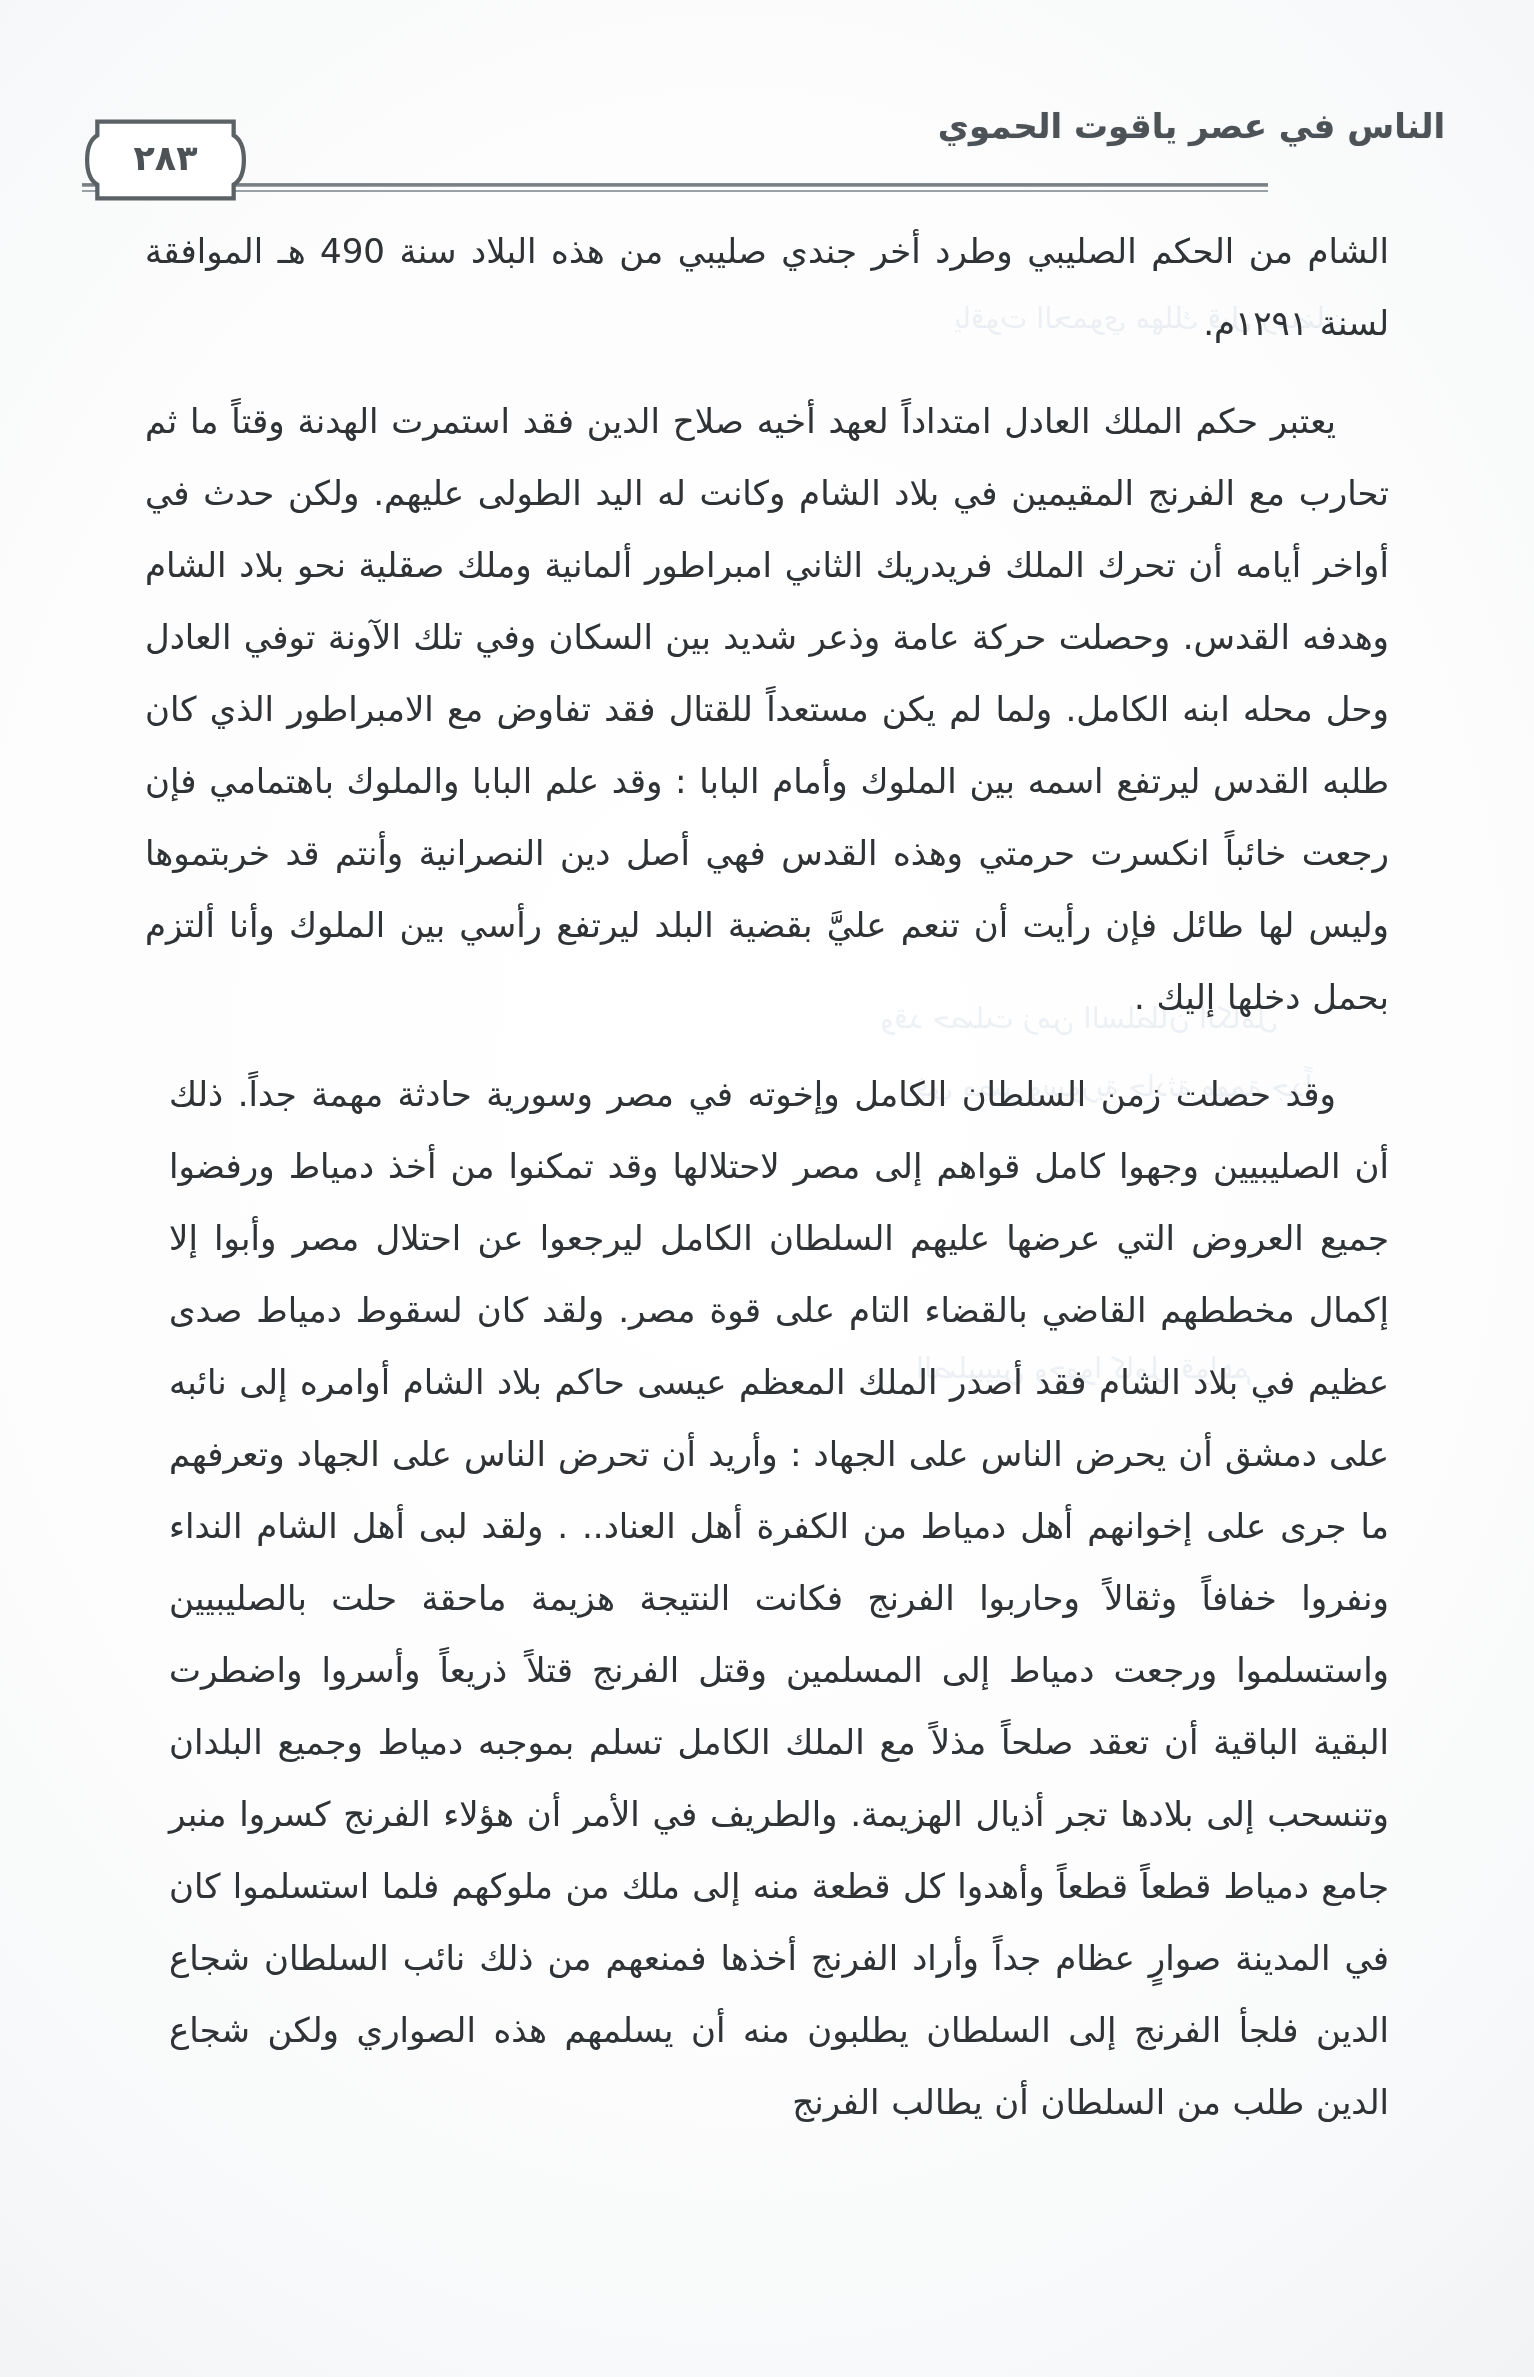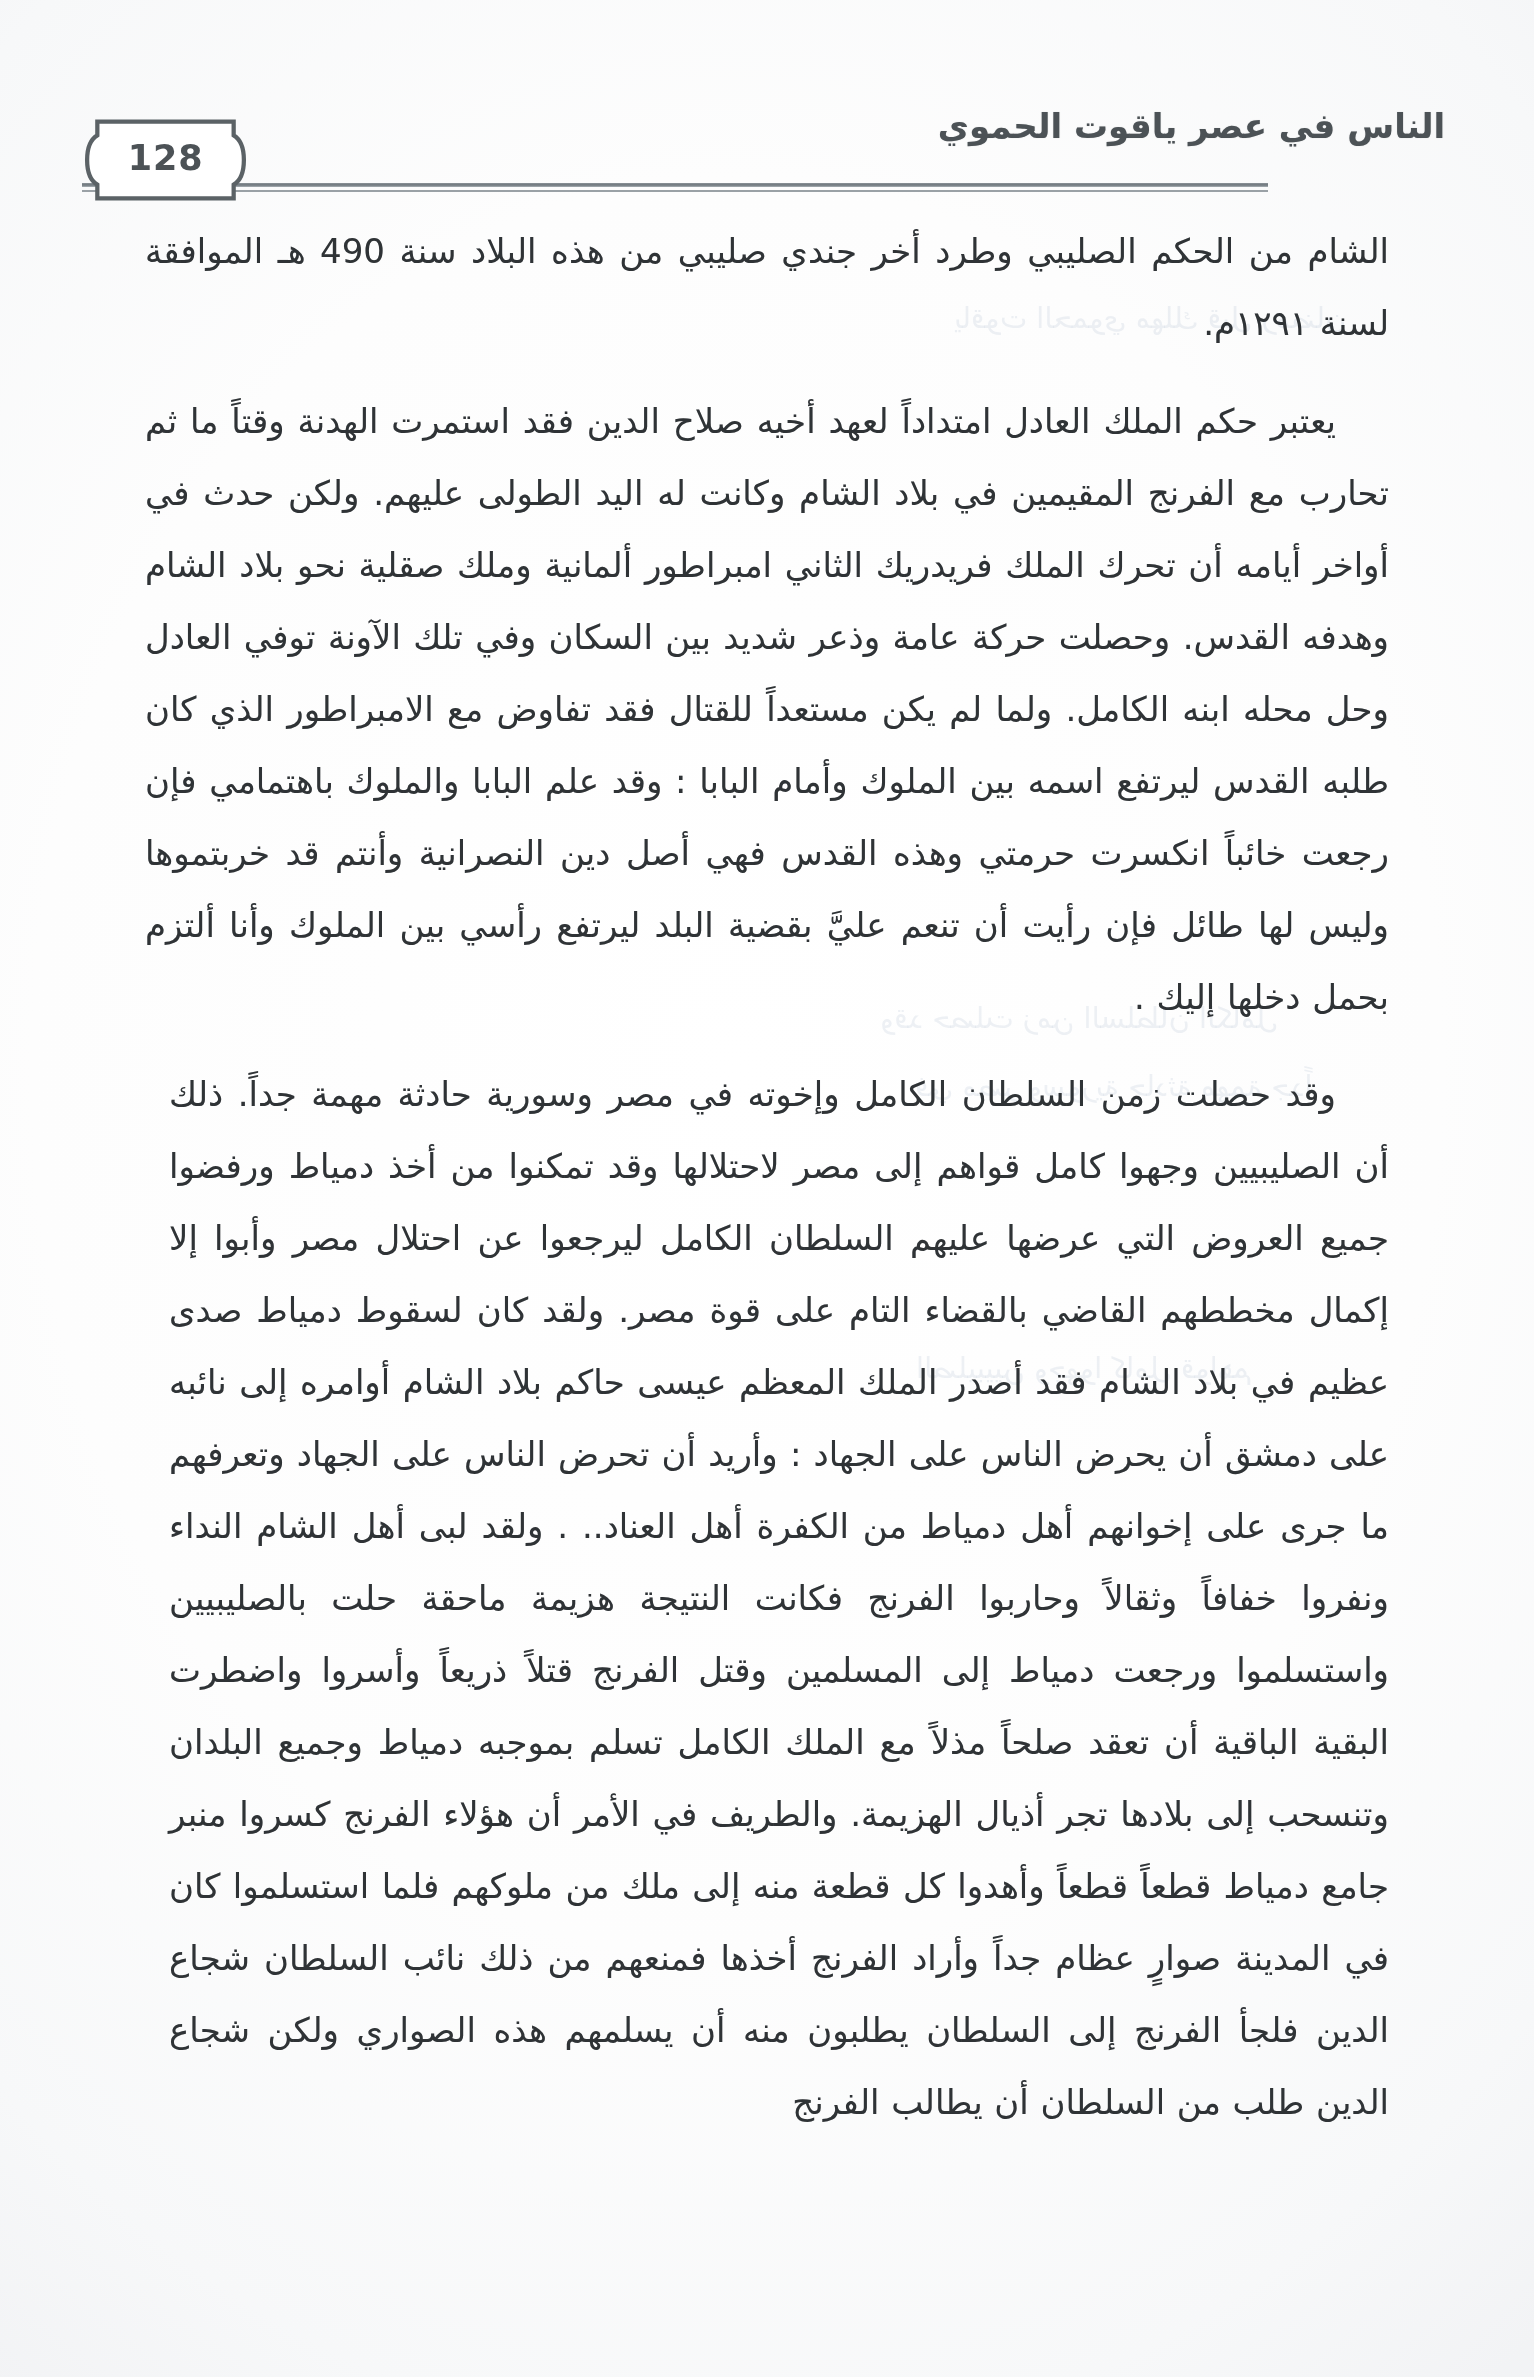--- a/index.html
+++ b/index.html
@@ -154,21 +154,21 @@
 
     <div class="header-rules">
       <div class="rule-thick"></div>
       <div class="rule-thin"></div>
     </div>
 
     <div class="page-badge">
       <svg viewBox="0 0 196 98" xmlns="http://www.w3.org/2000/svg" aria-hidden="true">
         <path d="M 18 4 L 178 4 L 178 20 Q 190 27 190 49 Q 190 71 178 78 L 178 94 L 18 94 L 18 78 Q 6 71 6 49 Q 6 27 18 20 Z" fill="#ffffff" stroke="#5b6266" stroke-width="5" stroke-linejoin="miter"></path>
       </svg>
-      <div class="badge-number">128</div>
+      <div class="badge-number">٢٨٣</div>
     </div>
 
   </div>
 
   <div class="body">
 
     <p class="para">الشام من الحكم الصليبي وطرد أخر جندي صليبي من هذه البلاد سنة 490 هـ الموافقة لسنة ١٢٩١م.</p>
 
     <p class="para indented spaced">يعتبر حكم الملك العادل امتداداً لعهد أخيه صلاح الدين فقد استمرت الهدنة وقتاً ما ثم تحارب مع الفرنج المقيمين في بلاد الشام وكانت له اليد الطولى عليهم. ولكن حدث في أواخر أيامه أن تحرك الملك فريدريك الثاني امبراطور ألمانية وملك صقلية نحو بلاد الشام وهدفه القدس. وحصلت حركة عامة وذعر شديد بين السكان وفي تلك الآونة توفي العادل وحل محله ابنه الكامل. ولما لم يكن مستعداً للقتال فقد تفاوض مع الامبراطور الذي كان طلبه القدس ليرتفع اسمه بين الملوك وأمام البابا : وقد علم البابا والملوك باهتمامي فإن رجعت خائباً انكسرت حرمتي وهذه القدس فهي أصل دين النصرانية وأنتم قد خربتموها وليس لها طائل فإن رأيت أن تنعم عليَّ بقضية البلد ليرتفع رأسي بين الملوك وأنا ألتزم بحمل دخلها إليك .</p>
 

